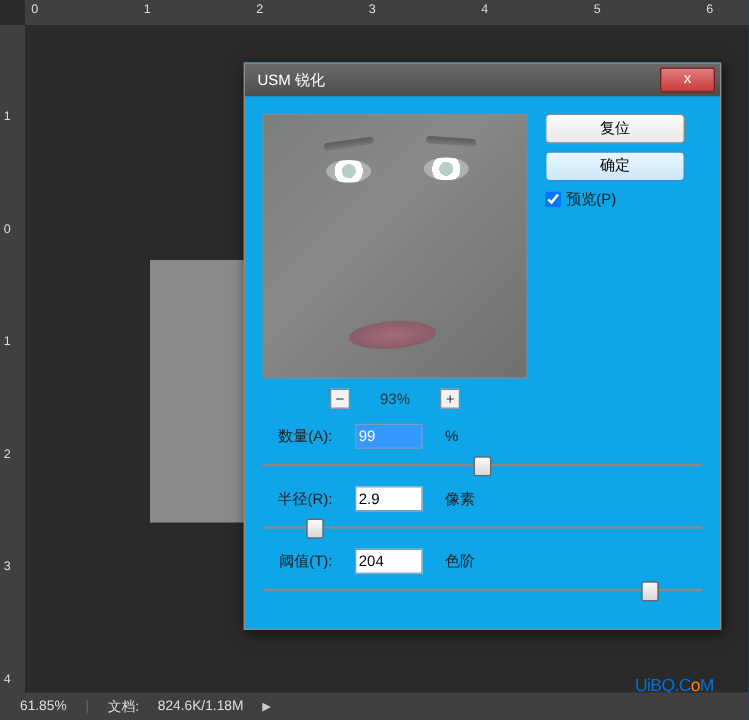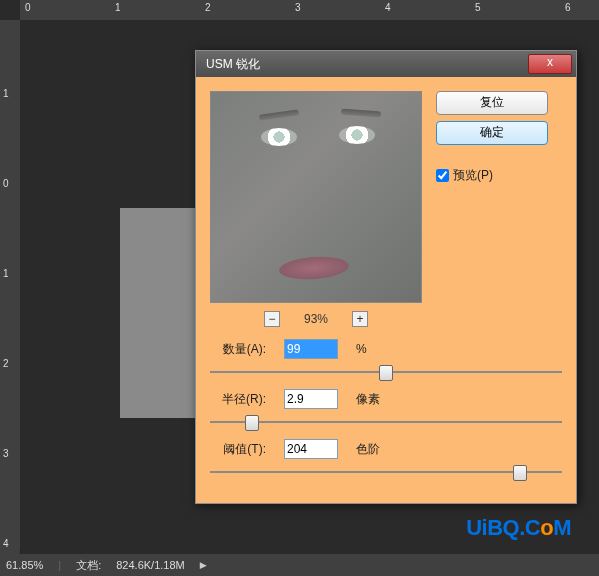--- a/index.html
+++ b/index.html
@@ -2,44 +2,44 @@
 <html><head>
 <meta charset="utf-8">
 <style>
 body{margin:0;font-family:Tahoma,"Microsoft YaHei",sans-serif;font-size:12px;background:#2a2a2a;overflow:hidden;width:599px;height:576px;position:relative}
 .ruler-h{position:absolute;left:20px;top:0;right:0;height:20px;background:#404040;border-bottom:1px solid #222}
 .ruler-v{position:absolute;left:0;top:20px;width:20px;height:556px;background:#404040;border-right:1px solid #222}
 .ruler-h .tick{position:absolute;top:2px;color:#ddd;font-size:10px}
 .ruler-v .tick{position:absolute;left:3px;color:#ddd;font-size:10px}
 .canvas-bg{position:absolute;left:20px;top:20px;width:579px;height:530px;background:#2a2a2a}
 .canvas{position:absolute;left:100px;top:188px;width:120px;height:210px;background:#8a8a8a}
-.statusbar{position:absolute;left:0;bottom:0;height:22px;width:100%;background:#404040;color:#ddd;display:flex;align-items:center;gap:15px;padding-left:6px;box-sizing:border-box;font-size:11px}
+.statusbar{position:absolute;left:0;bottom:0;height:22px;width:100%;background:#404040;color:#ddd;display:flex;align-items:center;gap:15px;padding-left:16px;box-sizing:border-box;font-size:11px}
 .status-sep{color:#666}
 .status-arrow{color:#ccc;font-size:9px}
-.dialog{position:absolute;left:195px;top:50px;width:380px;border:1px solid #8c8c8c;box-shadow:2px 2px 10px rgba(0,0,0,0.6);background:#fdba74}
+.dialog{position:absolute;left:195px;top:50px;width:380px;border:1px solid #8c8c8c;box-shadow:2px 2px 10px rgba(0,0,0,0.6);background:#0ea5e9}
 .dialog-title{height:26px;background:linear-gradient(#6a6a6a,#4d4d4d);color:#fff;display:flex;align-items:center;padding-left:10px;position:relative;font-size:12px}
 .dialog-close{position:absolute;right:4px;top:3px;width:42px;height:18px;background:linear-gradient(#e37d7d,#c83a3a);border:1px solid #7a2020;border-radius:2px;color:#fff;text-align:center;line-height:15px;font-size:12px;cursor:pointer}
 .dialog-body{padding:14px;display:flex;flex-direction:column}
 .top-row{display:flex;gap:14px}
 .preview{width:210px;height:210px;background:linear-gradient(135deg,#7b7f7c,#8a8988 40%,#7a7d7a 70%,#6e716e);border:1px solid #888;position:relative;overflow:hidden}
 .btn{width:110px;height:22px;background:linear-gradient(#fdfdfd,#e7e7e7);border:1px solid #8a8a8a;border-radius:4px;text-align:center;line-height:20px;cursor:pointer;margin-bottom:6px;font-size:12px}
 .btn.primary{background:linear-gradient(#eaf6ff,#cce8fb);border:1px solid #2f8fd4}
 .right-col{display:flex;flex-direction:column;width:120px}
-.chk{display:flex;align-items:center;gap:4px;margin-top:16px;font-size:12px;color:#222}
+.chk{display:flex;align-items:center;gap:4px;margin-top:0;font-size:12px;color:#222}
 .chk input{margin:0}
 .zoom-row{display:flex;align-items:center;justify-content:center;gap:24px;margin:8px 0 12px;color:#333;font-size:12px}
 .zoom-btn{width:14px;height:14px;border:1px solid #888;background:#f2f2f2;display:flex;align-items:center;justify-content:center;font-size:12px;line-height:1;cursor:pointer}
 .field-row{display:flex;align-items:center;gap:18px;margin-bottom:4px;color:#222;font-size:12px}
 .field-row label{width:56px;text-align:right}
 .field-row input{width:48px;height:18px;border:1px solid #7e9db9;padding:0 2px;font-size:12px;font-family:inherit}
 .field-row .sel{background:#3399ff;color:#fff}
 .slider{position:relative;height:14px;margin:2px 0 10px}
 .slider-track{position:absolute;left:0;right:0;top:6px;height:2px;background:#8a8a8a}
 .slider-thumb{position:absolute;top:0;width:12px;height:14px;background:linear-gradient(#fafafa,#d8d8d8);border:1px solid #666;border-radius:2px;transform:translateX(-50%);cursor:pointer}
-.logo{position:absolute;right:28px;bottom:35px;font-family:Arial,sans-serif;font-size:22px;font-weight:bold;color:#0070e0;letter-spacing:-0.5px}
+.logo{position:absolute;right:28px;bottom:20px;font-family:Arial,sans-serif;font-size:14px;font-weight:normal;color:#0070e0;letter-spacing:-0.5px}
 .logo .dot{color:#ff8c00}
 .face-eye{position:absolute;width:36px;height:18px;background:radial-gradient(circle,#b8cfc6 28%,#fff 28% 56%,#aeb2af 56%);border-radius:50%}
 .face-lips{position:absolute;left:68px;top:165px;width:70px;height:22px;background:radial-gradient(ellipse,#a56b7a,#7c5662);border-radius:50%;transform:rotate(-4deg)}
 .face-brow{position:absolute;width:40px;height:6px;background:linear-gradient(#5c5c5c,#787878);border-radius:3px}
 </style>
 </head>
 <body>
 
 <div class="ruler-h">
   <span class="tick" style="left:5px">0</span>

